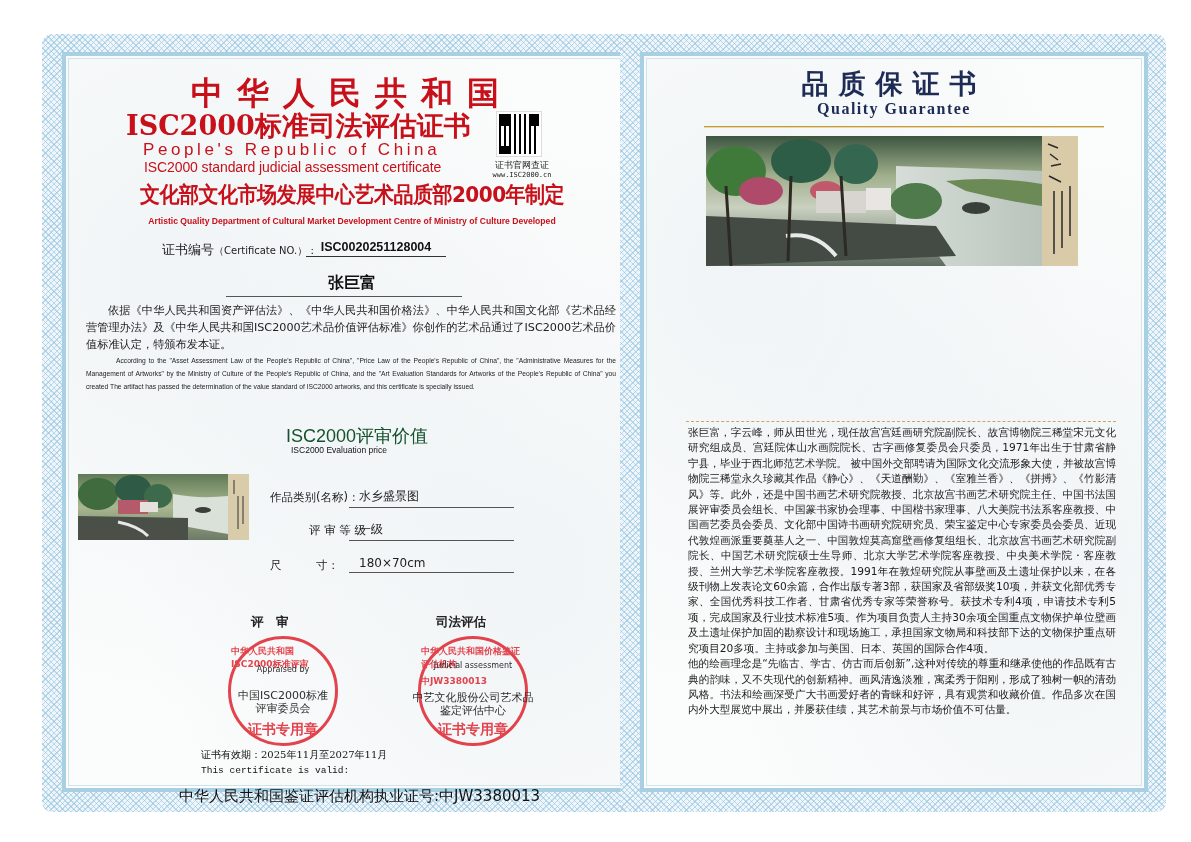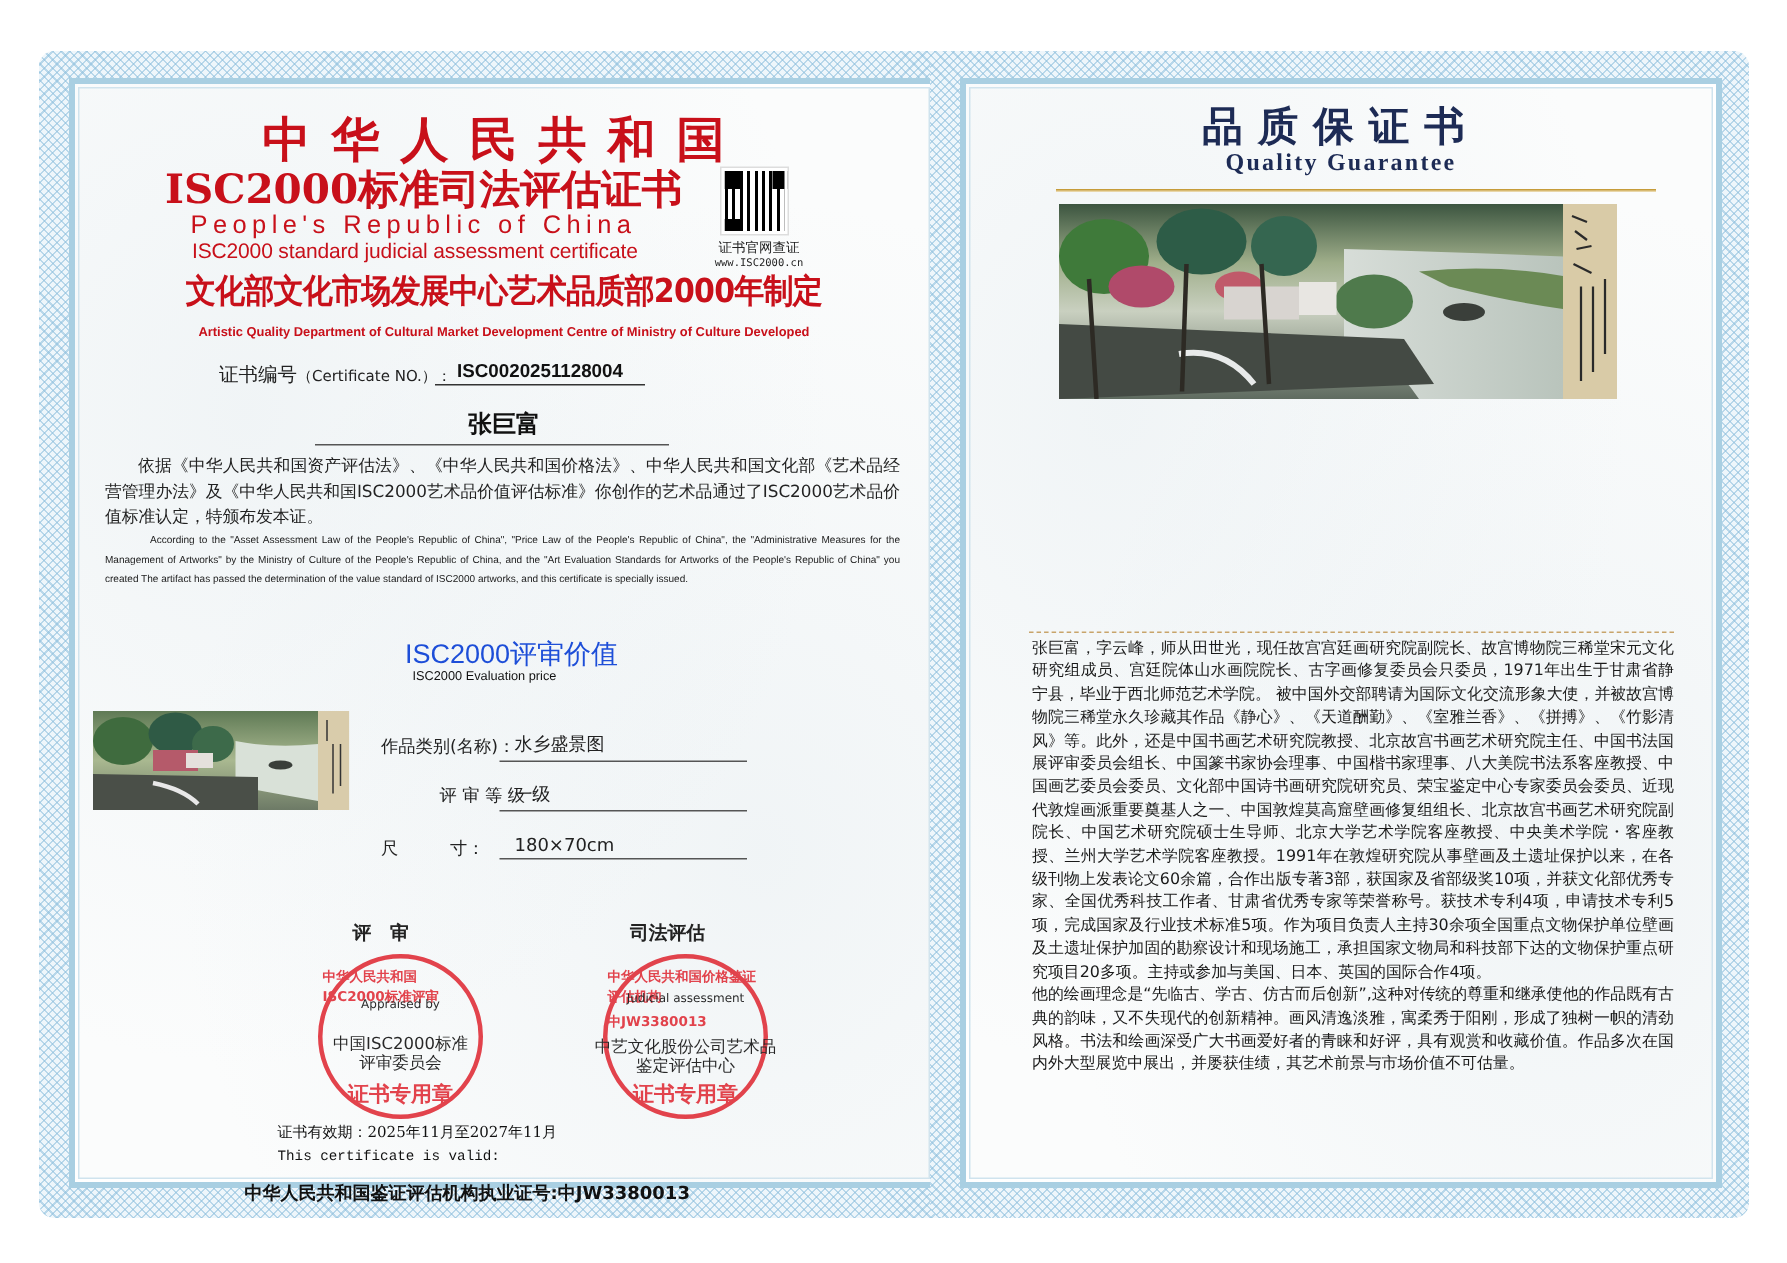--- a/index.html
+++ b/index.html
@@ -1,20 +1,20 @@
 <!DOCTYPE html>
 <html><head>
 <meta charset="utf-8">
 <style>
   * { box-sizing: border-box; margin: 0; padding: 0; }
   html, body { width: 1191px; height: 842px; background: #ffffff; overflow: hidden; }
   body { position: relative; font-family: "DejaVu Sans", sans-serif; color: #111; }
 
   .cert { position: absolute; top: 34px; height: 778px; }
-  .cert.left { left: 26px; width: 618px; }
+  .cert.left { left: 42px; width: 618px; }
   .cert.right { left: 620px; width: 546px; }
 
   .guilloche {
     position: absolute; inset: 0;
     border-radius: 10px;
     background:
       repeating-linear-gradient(45deg, rgba(140,190,220,0.55) 0 1px, transparent 1px 4px),
       repeating-linear-gradient(-45deg, rgba(140,190,220,0.55) 0 1px, transparent 1px 4px),
       #eef6fb;
   }
@@ -51,37 +51,37 @@
 
   .certno-label { left: 96px; top: 185px; font-size: 13px; color: #222; }
   .certno-label small { font-size: 10px; }
   .certno-val { left: 240px; top: 184px; width: 140px; text-align: center; font-size: 12.5px; font-weight: bold; border-bottom: 1px solid #333; padding-bottom: 2px; font-family: "Liberation Sans", sans-serif; }
 
   .name { left: 0; right: 0; top: 217px; text-align: center; font-size: 16px; font-weight: bold; }
   .name-line { left: 160px; width: 236px; top: 240px; border-bottom: 1px solid #555; }
   .body-cn { left: 20px; right: 22px; top: 246px; font-size: 11.2px; line-height: 17px; text-indent: 22px; color: #222; text-align: justify; }
   .body-en { left: 20px; right: 22px; top: 298px; font-size: 6.7px; line-height: 13px; text-indent: 30px; color: #222; text-align: justify; font-family: "Liberation Sans", sans-serif; }
 
-  .eval-title { left: 220px; top: 368px; font-size: 18px; color: #1d4ed8; font-family: "Liberation Sans", sans-serif; }
+  .eval-title { left: 220px; top: 368px; font-size: 18px; color: #14532d; font-family: "Liberation Sans", sans-serif; }
   .eval-sub { left: 225px; top: 389px; font-size: 8.5px; font-family: Liberation Sans, sans-serif; color: #111; }
   .art-thumb { left: 12px; top: 418px; width: 171px; height: 66px; overflow: hidden; }
 
   .field { left: 204px; font-size: 11.5px; color: #222; }
   .field-val { left: 283px; width: 165px; font-size: 12px; color: #222; border-bottom: 1px solid #555; padding-left: 10px; padding-bottom: 2px; }
 
   .sig-label { font-size: 12.5px; font-weight: bold; color: #222; }
   .seal { border: 3px solid #e0303a; border-radius: 50%; opacity: 0.9; }
   .seal-ring-text { color: #e0303a; font-weight: bold; font-size: 10px; position: absolute; left: 0; right: 0; text-align: left; }
   .seal-en { position: absolute; left: 0; right: 0; text-align: center; font-size: 8px; color: #111; }
   .seal-main { position: absolute; left: -20px; right: -20px; text-align: center; font-size: 11px; color: #111; line-height: 13px; }
   .seal-bottom { position: absolute; left: 0; right: 0; text-align: center; color: #e0303a; font-weight: bold; font-size: 14px; }
 
   .valid-cn { left: 135px; top: 692px; font-size: 10px; color: #111; font-family: "DejaVu Serif", serif; }
   .valid-en { left: 135px; top: 709px; font-size: 9.5px; color: #111; font-family: "Liberation Mono", monospace; }
-  .lic { left: 113px; top: 731px; font-size: 12px; color: #111; font-weight: bold; }
+  .lic { left: 113px; top: 731px; font-size: 15px; color: #111; }
 
   
   .q-cn { left: 0; right: 0; top: 10px; text-align: center; color: #1d2b55; font-weight: bold; font-size: 27px; letter-spacing: 10px; font-family: "DejaVu Serif", serif; }
   .q-en { left: 0; right: 0; top: 44px; text-align: center; color: #1d2b55; font-weight: bold; font-size: 16px; letter-spacing: 1.5px; font-family: "Liberation Serif", serif; }
   .gold-line { left: 60px; right: 40px; top: 70px; height: 2px; background: #c69c3a; border-bottom: 1px solid #e8d6a8; }
   .painting { left: 62px; top: 80px; width: 372px; height: 130px; overflow: hidden; }
   .dash-line { left: 42px; right: 28px; top: 365px; border-top: 1px dashed #c8a46a; }
   .bio { left: 44px; right: 28px; top: 369px; font-size: 10.6px; line-height: 15.4px; color: #1a1a1a; text-align: justify; }
   .bio p { margin: 0; }
 </style>

